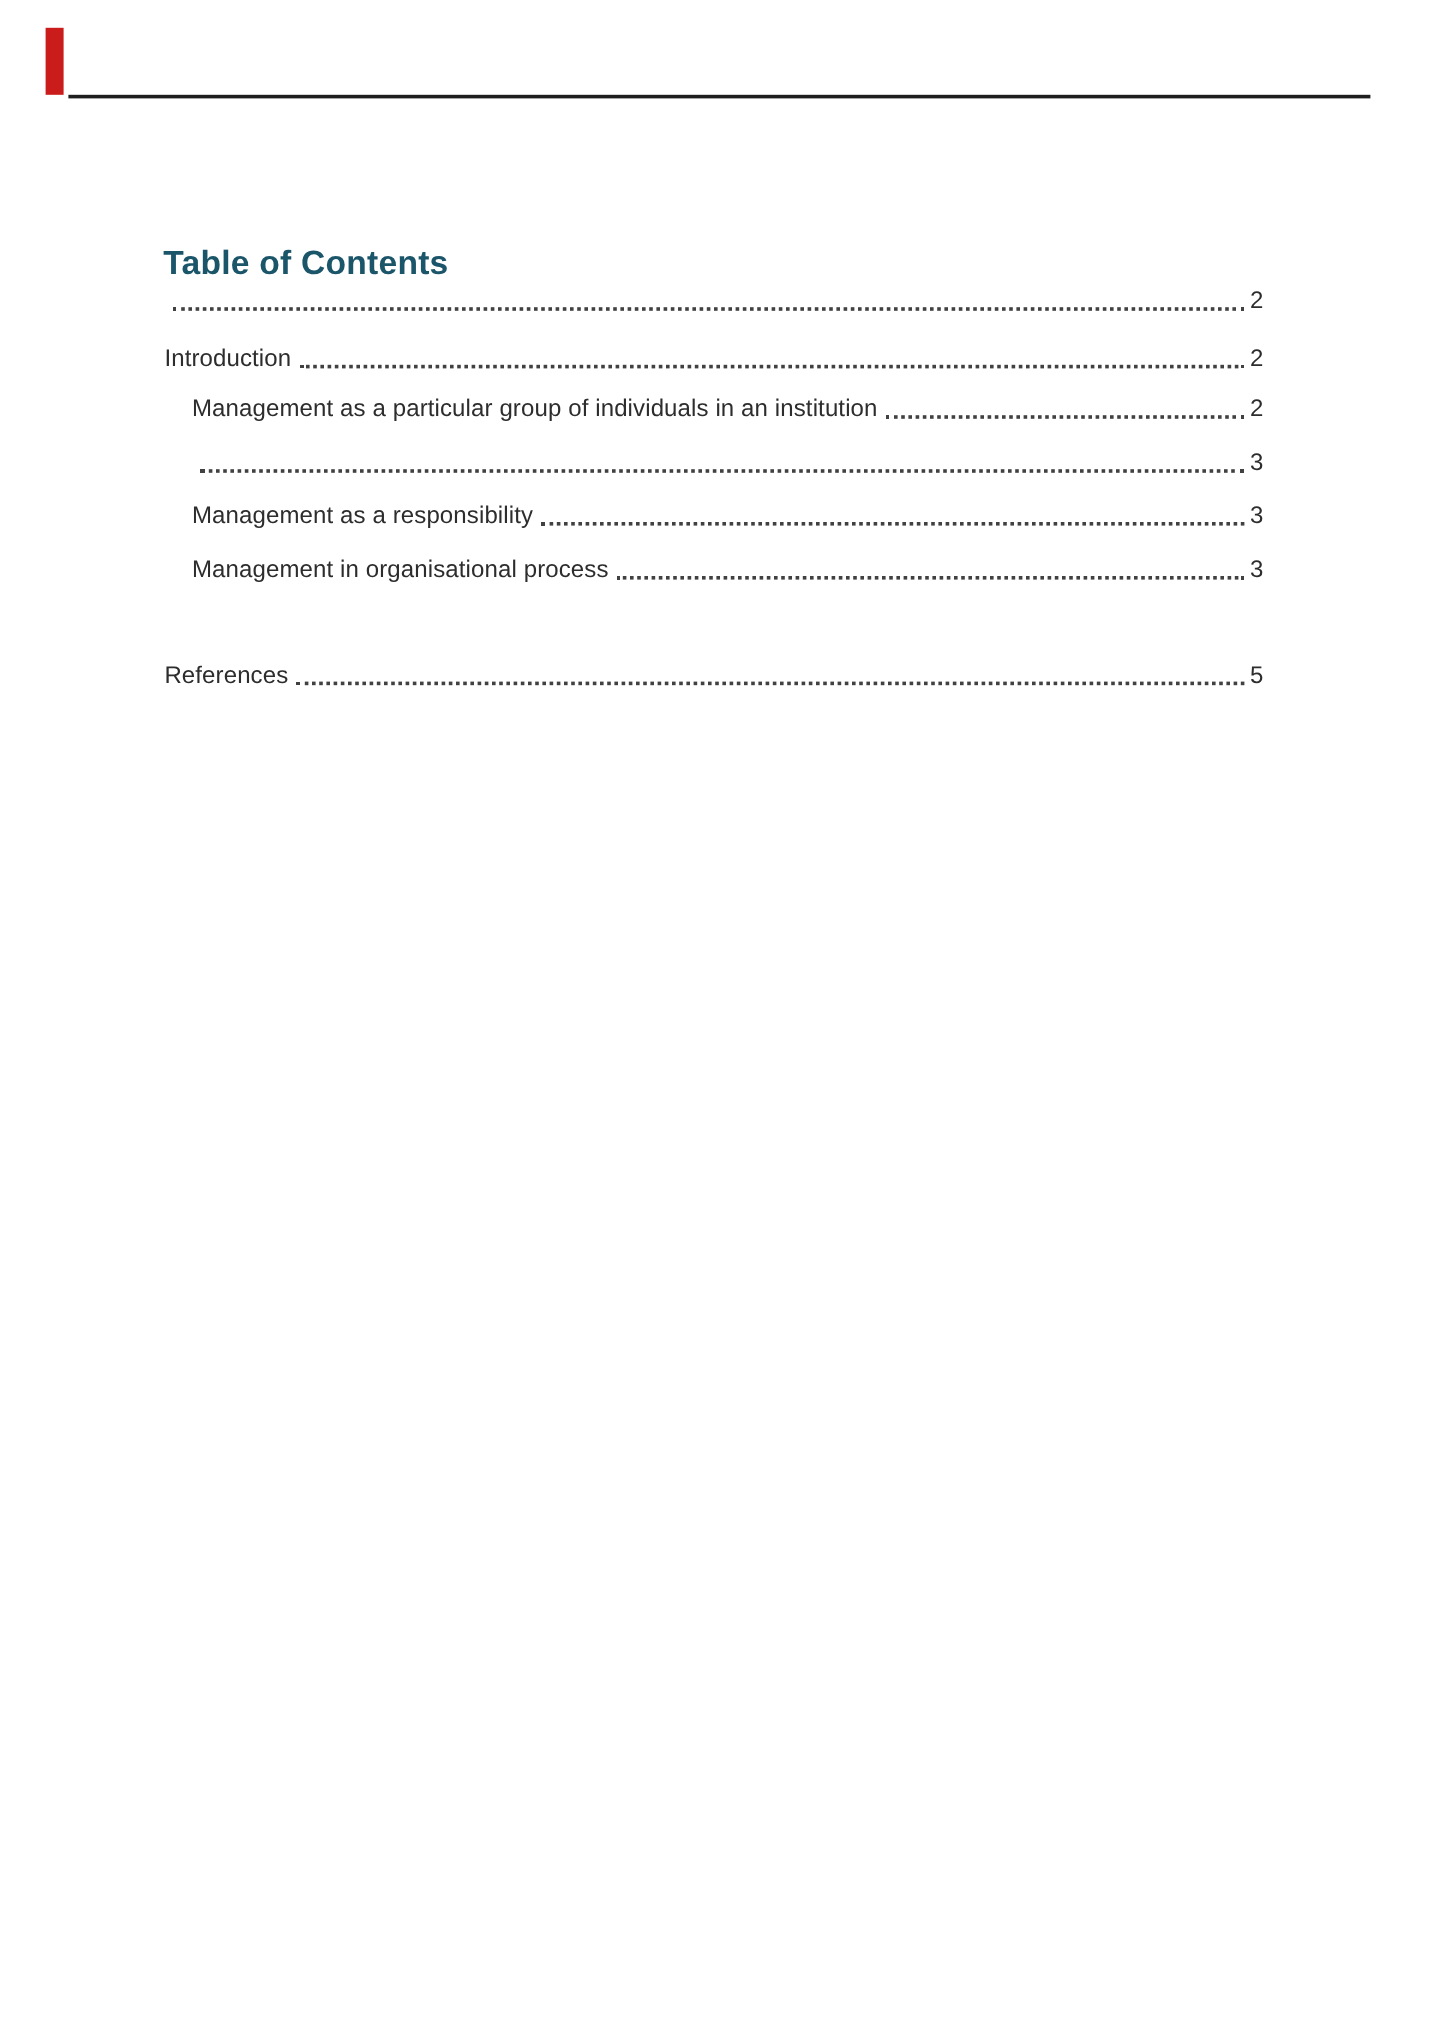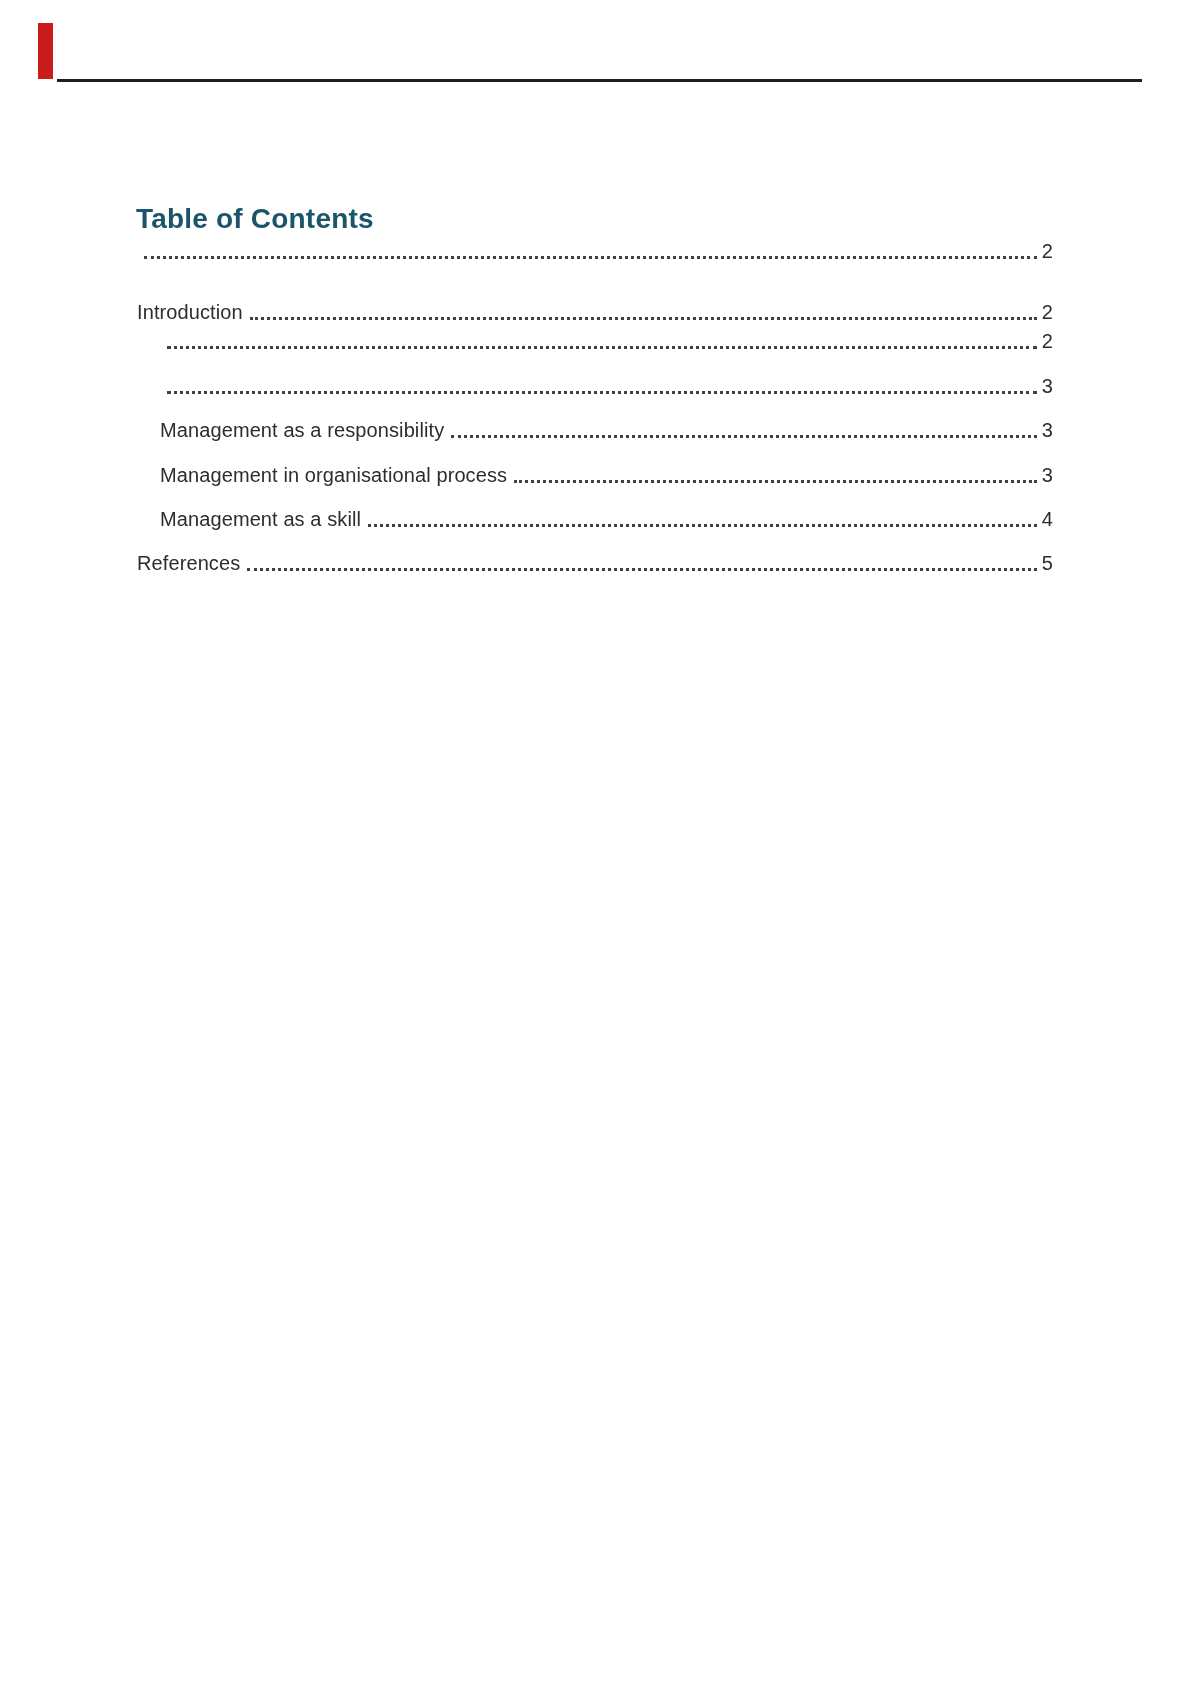--- a/index.html
+++ b/index.html
@@ -73,21 +73,21 @@
     border-bottom: 3px dotted #414141;
     margin: 0 5px 5px 7px;
     height: 0;
   }
   .toc-row .pagenum {
     flex: 0 0 auto;
     white-space: nowrap;
   }
 
   .r0 { top: 215px; }
-  .r1 { top: 276px; }
+  .r1 { top: 263px; }
   .r2 { top: 305px; }
   .r3 { top: 350px; }
   .r4 { top: 394px; }
   .r5 { top: 439px; }
   .r6 { top: 483px; }
   .r7 { top: 527px; justify-content: flex-end; }
 </style>
 </head>
 <body>
 
@@ -104,20 +104,21 @@
     <span class="pagenum">2</span>
   </div>
 
   <div class="toc-row r1">
     <span class="label">Introduction</span>
     <span class="leader"></span>
     <span class="pagenum">2</span>
   </div>
 
   <div class="toc-row indent r2">
+    <span class="label">Management as a particular group of individuals in an institution</span>
     <span class="leader"></span>
     <span class="pagenum">2</span>
   </div>
 
   <div class="toc-row indent r3">
     <span class="leader"></span>
     <span class="pagenum">3</span>
   </div>
 
   <div class="toc-row indent r4">
@@ -125,25 +126,20 @@
     <span class="leader"></span>
     <span class="pagenum">3</span>
   </div>
 
   <div class="toc-row indent r5">
     <span class="label">Management in organisational process</span>
     <span class="leader"></span>
     <span class="pagenum">3</span>
   </div>
 
-  <div class="toc-row indent r6">
-    <span class="label">Management as a skill</span>
-    <span class="leader"></span>
-    <span class="pagenum">4</span>
-  </div>
 
   <div class="toc-row r7">
     <span class="label">References</span>
     <span class="leader"></span>
     <span class="pagenum">5</span>
   </div>
 
   <div class="rule rule-bottom"></div>
 
 </div>

